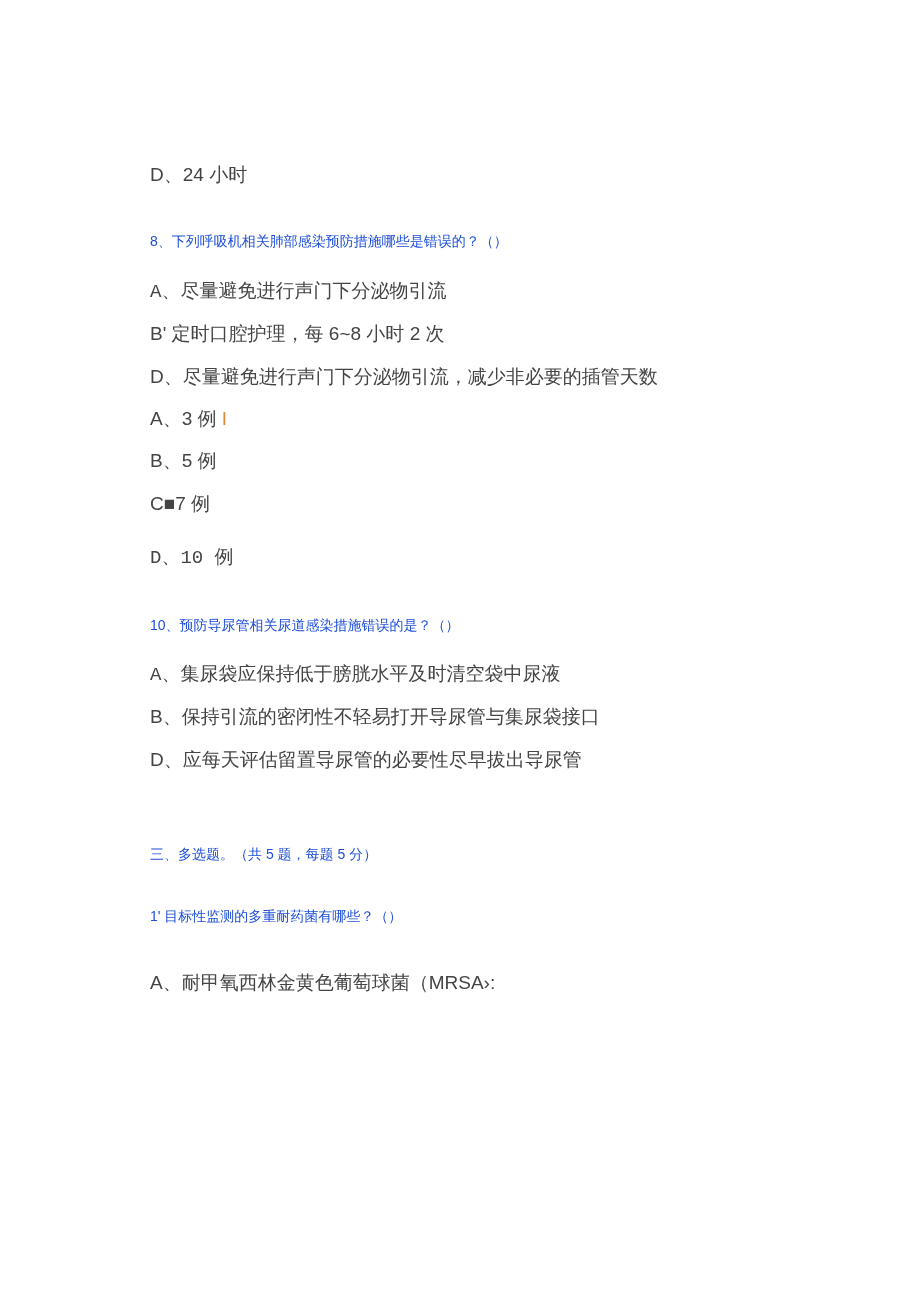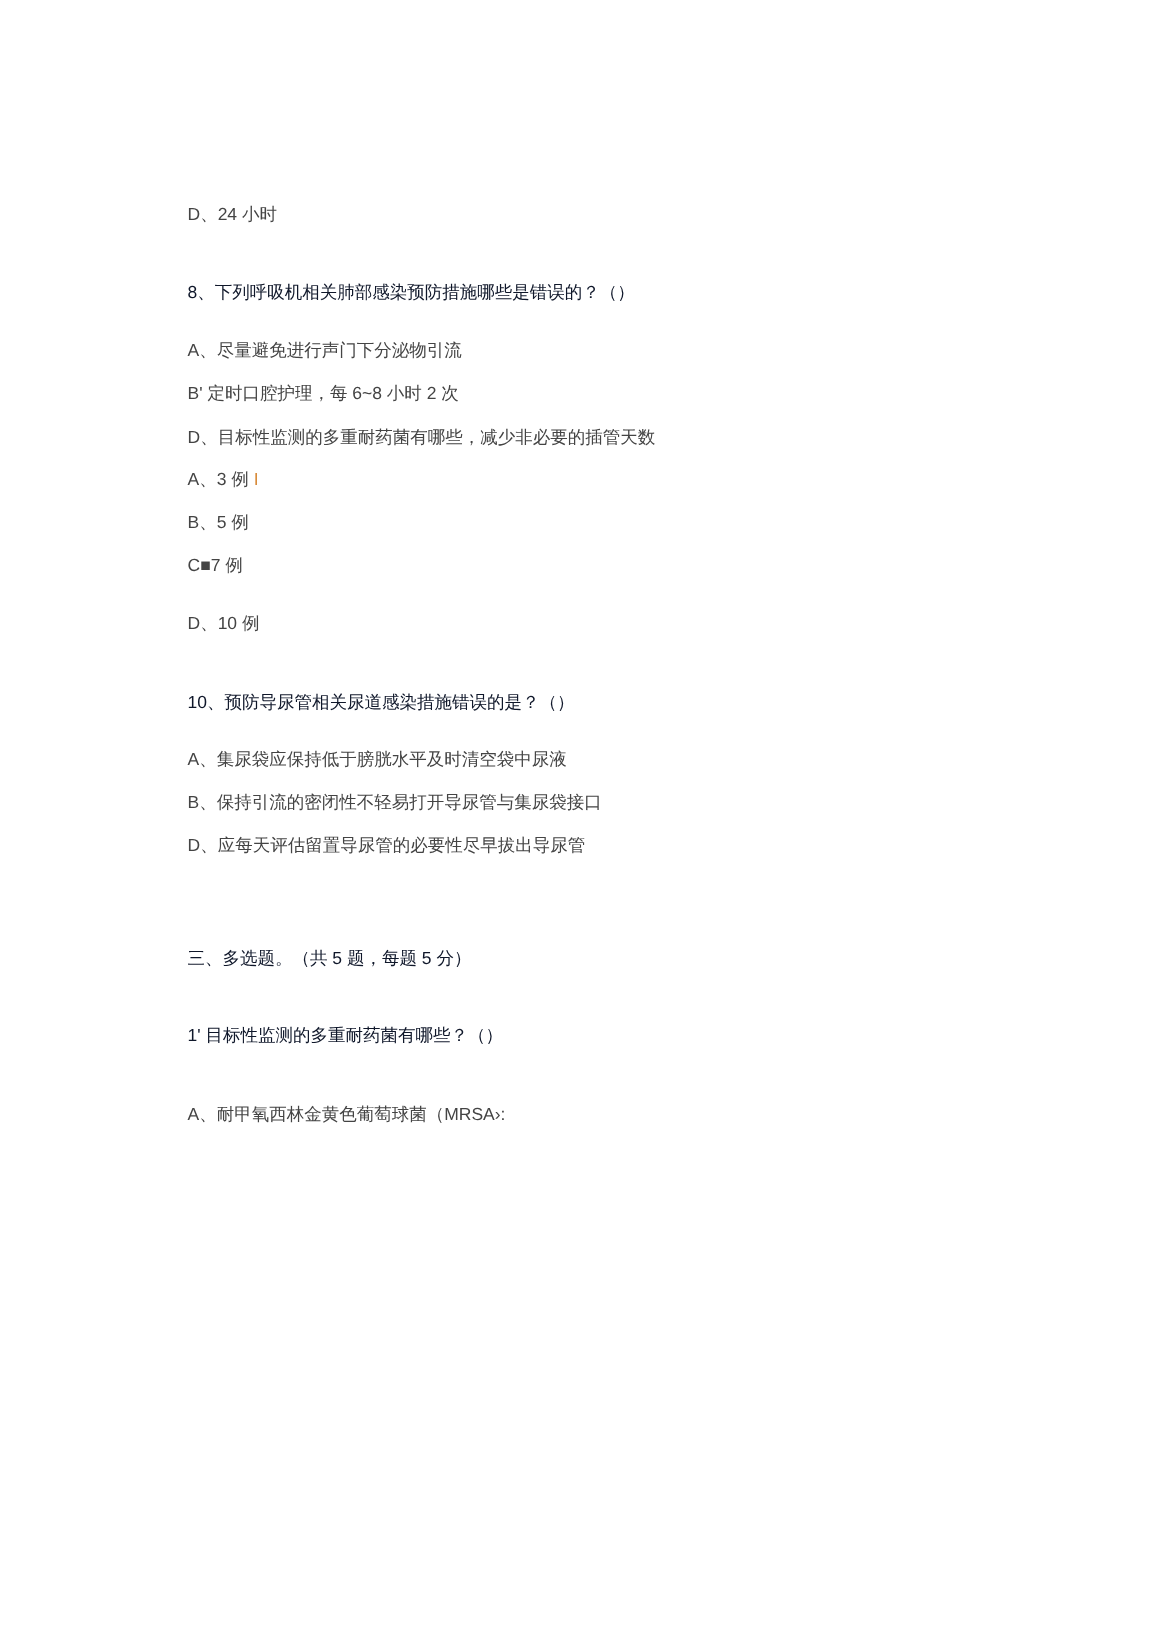--- a/index.html
+++ b/index.html
@@ -8,52 +8,53 @@
       background: #ffffff;
       font-family: "Microsoft YaHei", "SimSun", sans-serif;
       width: 920px;
     }
     .page {
       padding: 160px 150px 80px 150px;
       box-sizing: border-box;
     }
     .line {
       font-size: 14px;
-      color: #0f172a;
+      color: #1d4ed8;
       line-height: 1.6;
       margin-bottom: 12px;
     }
     .option {
-      font-size: 14px;
+      font-size: 19px;
       color: #444;
       line-height: 1.6;
       margin-bottom: 12px;
     }
     .question-gap {
       margin-top: 40px;
     }
     .sub-gap {
       margin-top: 24px;
+      font-family: Liberation Mono, monospace;
     }
     .orange-char {
       color: #d88b3a;
     }
     .section-gap {
       margin-top: 68px;
     }
   </style>
 </head>
 <body>
 
 <div class="page" id="content-root">
     <div class="option">D、24 小时</div>
     <div class="line question-gap">8、下列呼吸机相关肺部感染预防措施哪些是错误的？（）</div>
     <div class="option sub-gap">A、尽量避免进行声门下分泌物引流</div>
     <div class="option">B' 定时口腔护理，每 6~8 小时 2 次</div>
-    <div class="option">D、目标性监测的多重耐药菌有哪些，减少非必要的插管天数</div>
+    <div class="option">D、尽量避免进行声门下分泌物引流，减少非必要的插管天数</div>
     <div class="option">A、3 例 <span class="orange-char">I</span></div>
     <div class="option">B、5 例</div>
     <div class="option">C■7 例</div>
     <div class="option sub-gap">D、10 例</div>
     <div class="line question-gap">10、预防导尿管相关尿道感染措施错误的是？（）</div>
     <div class="option sub-gap">A、集尿袋应保持低于膀胱水平及时清空袋中尿液</div>
     <div class="option">B、保持引流的密闭性不轻易打开导尿管与集尿袋接口</div>
     <div class="option">D、应每天评估留置导尿管的必要性尽早拔出导尿管</div>
     <div class="line section-gap">三、多选题。（共 5 题，每题 5 分）</div>
     <div class="line question-gap">1' 目标性监测的多重耐药菌有哪些？（）</div>

